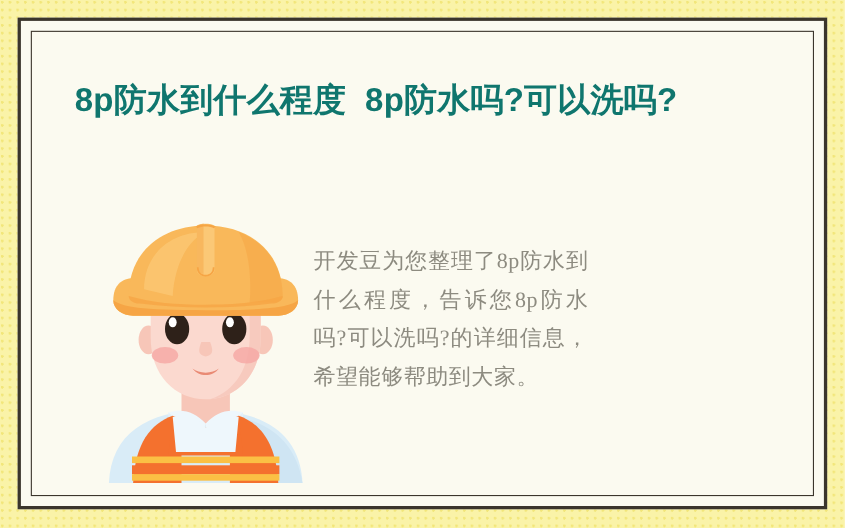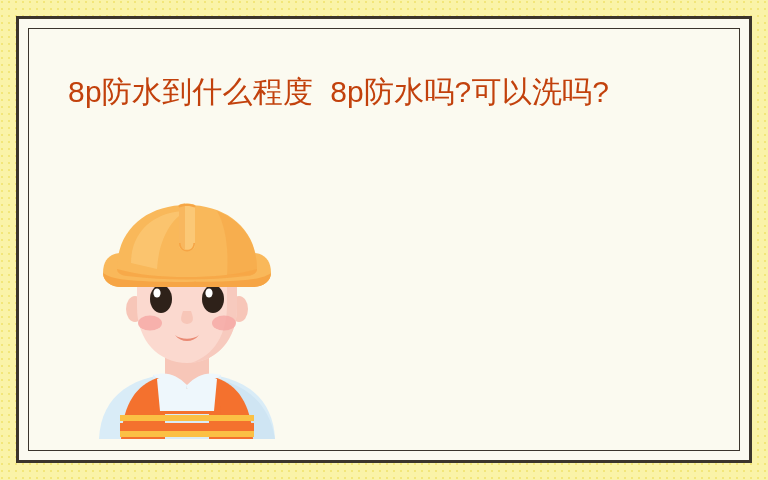--- a/index.html
+++ b/index.html
@@ -48,24 +48,24 @@
     background: #fbfaf0;
     overflow: hidden;
   }
 
   
   .title {
     position: absolute;
     left: 39px;
     top: 42px;
     width: 620px;
-    color: #c2410c;
+    color: #0f766e;
     font-size: 30px;
     line-height: 41px;
-    font-weight: 400;
+    font-weight: 700;
     letter-spacing: 0.2px;
     white-space: pre-wrap;
   }
 
   
   .content {
     position: absolute;
     left: 0;
     top: 150px;
     width: 100%;
@@ -200,17 +200,18 @@
                        L106.4 44 C106.4 48.8 103.6 50.8 100 50.8
                        C96.4 50.8 93.6 48.8 93.6 44 Z" fill="#f6a545"></path>
 
               <path d="M30 70 C52 76 72 78 100 78 C128 78 148 76 170 70
                        C170 74 166 76.5 160 77 C140 79.5 120 80.5 100 80.5
                        C80 80.5 60 79.5 40 77 C34 76.5 30 74 30 70 Z" fill="#f6a545" opacity="0.8"></path>
             </g>
           </svg>
         </div>
 
+        <div class="para">开发豆为您整理了8p防水到什么程度，告诉您8p防水吗?可以洗吗?的详细信息，希望能够帮助到大家。</div>
 
       </div>
     </div>
   </div>
 </div>
 
 </body></html>

